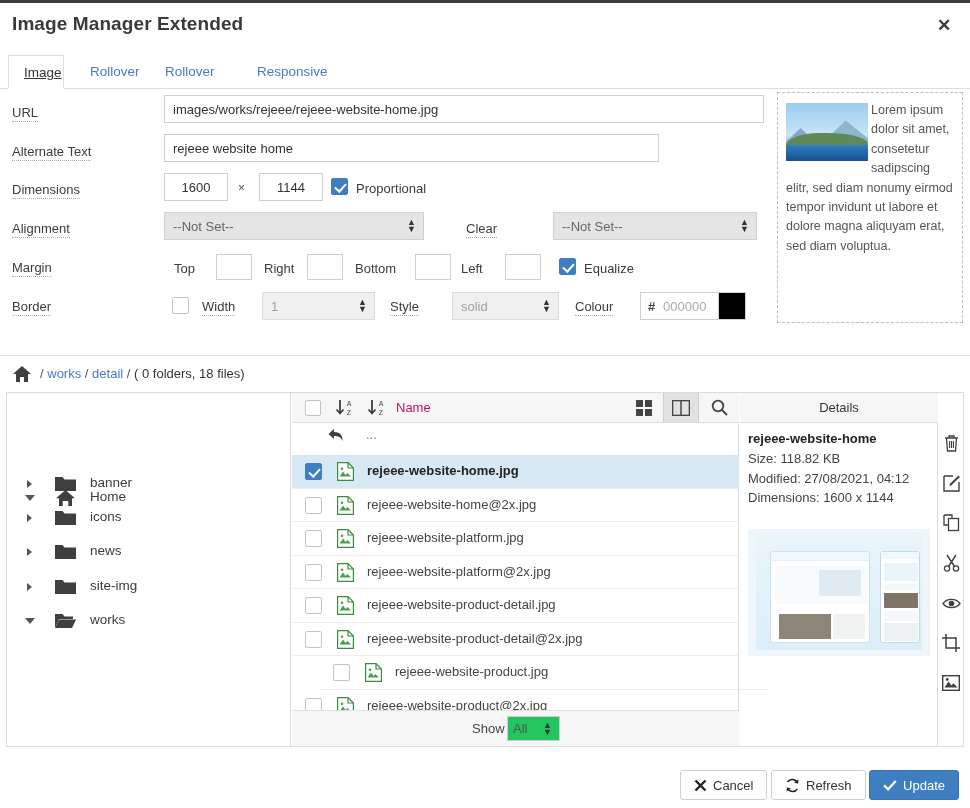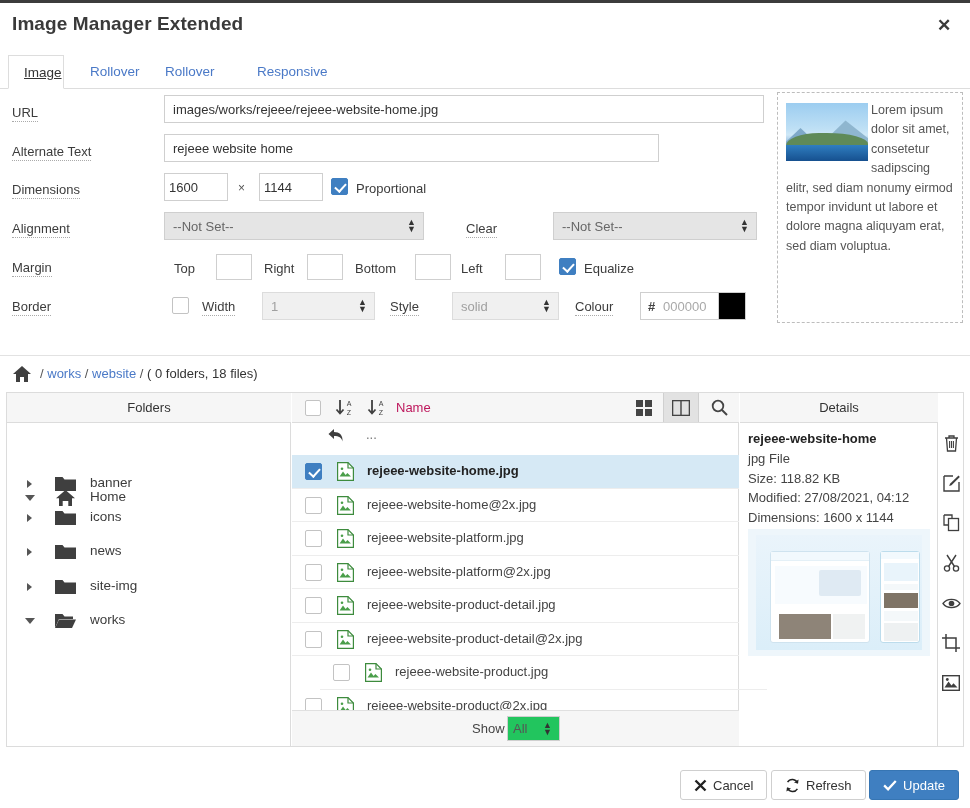--- a/index.html
+++ b/index.html
@@ -55,21 +55,21 @@
   .flabel {
     position:absolute; font-size:13px; color:#3c3c3c;
     border-bottom:1px dotted #aaa; padding-bottom:1px;
   }
   .plain-label { position:absolute; font-size:13px; color:#3c3c3c; }
   input.txt {
     position:absolute; border:1px solid #cfcfcf; background:#fff;
     font-family:"Liberation Sans", sans-serif; font-size:13px; color:#333;
     padding:0 8px; height:28px; outline:none;
   }
-  input.num { padding:4px 4px; }
+  input.num { text-align:center; padding:4px 4px; }
   .selbox {
     position:absolute; border:1px solid #cfcfcf; background:#e5e5e5;
     height:28px; font-size:13px; color:#666; padding:0 8px; line-height:27px;
     cursor:pointer;
   }
   .selbox.disabled { background:#f0f0f0; color:#a0a0a0; border-color:#dcdcdc; }
   .spin {
     position:absolute; right:7px; top:50%; transform:translateY(-50%);
     font-size:9px; line-height:7px; color:#333; text-align:center;
   }
@@ -342,21 +342,21 @@
   <div class="crumbbar">
     <span class="home-ico" style="top:9px;">
       <svg width="20" height="18" viewBox="0 0 20 18">
           <path d="M10 1 L19 9 H16 V17 H12 V12 H8 V17 H4 V9 H1 Z" fill="#3f3f3f"></path>
         </svg>
     </span>
     <div class="crumb" style="left:40px;">
       <span class="sep">/</span>
       <a>works</a>
       <span class="sep">/</span>
-      <a>website</a>
+      <a>detail</a>
       <span class="sep">/</span>
       <span>( 0 folders, 18 files)</span>
     </div>
 
     <div class="topact" style="left:692px;">
       <svg width="20" height="17" viewBox="0 0 20 17">
         <path d="M0 2 H7 L9 4 H20 V16 H0 Z" fill="#4a4a4a"></path>
         <rect x="9" y="7" width="2.6" height="8" fill="#fff"></rect>
           <rect x="6.3" y="9.7" width="8" height="2.6" fill="#fff"></rect>
       </svg>
@@ -374,21 +374,20 @@
         <circle cx="9.5" cy="9.5" r="9" fill="#4a4a4a"></circle>
         <text x="9.5" y="14.5" font-size="12.5" font-family="Liberation Sans, sans-serif" font-weight="bold" fill="#fff" text-anchor="middle">?</text>
       </svg>
       <span class="lbl">Help</span>
     </div>
   </div>
 
   <div class="panels">
 
     <div class="folders-col">
-      <div class="panelhead" style="left:0;width:284px;">Folders</div>
 
       <div class="tree-item" style="top:40px;margin-top:48px;">
         <span class="tree-caret open"></span>
         <span class="tree-ico">
           <svg width="21" height="18" viewBox="0 0 21 18">
               <path d="M10.5 1 L20 9.2 H17 V17 H13.3 V12 H7.7 V17 H4 V9.2 H1 Z" fill="#3f3f3f"></path>
             </svg>
         </span>
         <span class="tree-label">Home</span>
       </div>
@@ -606,21 +605,20 @@
           <span>All</span>
           <span class="spin">▲<br>▼</span>
         </span>
       </div>
     </div>
 
     <div class="details-col">
       <div class="panelhead" style="left:0;width:198px;">Details</div>
       <div class="dt-wrap">
         <div class="dt-title">rejeee-website-home</div>
-        <div class="dt-line">jpg File</div>
         <div class="dt-line">Size: 118.82 KB</div>
         <div class="dt-line">Modified: 27/08/2021, 04:12</div>
         <div class="dt-line">Dimensions: 1600 x 1144</div>
       </div>
       <div class="dt-thumb">
         <div class="bg"></div>
         <div class="desk">
             <div class="bar"></div>
             <div class="hero"></div>
             <div class="lap"></div>

